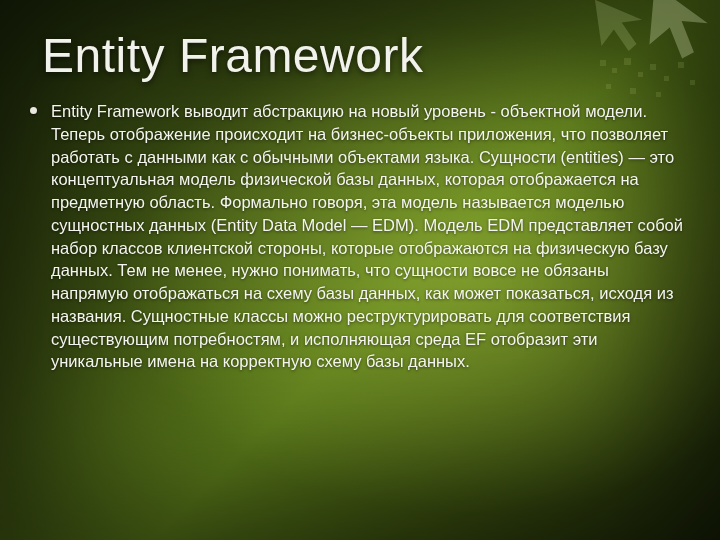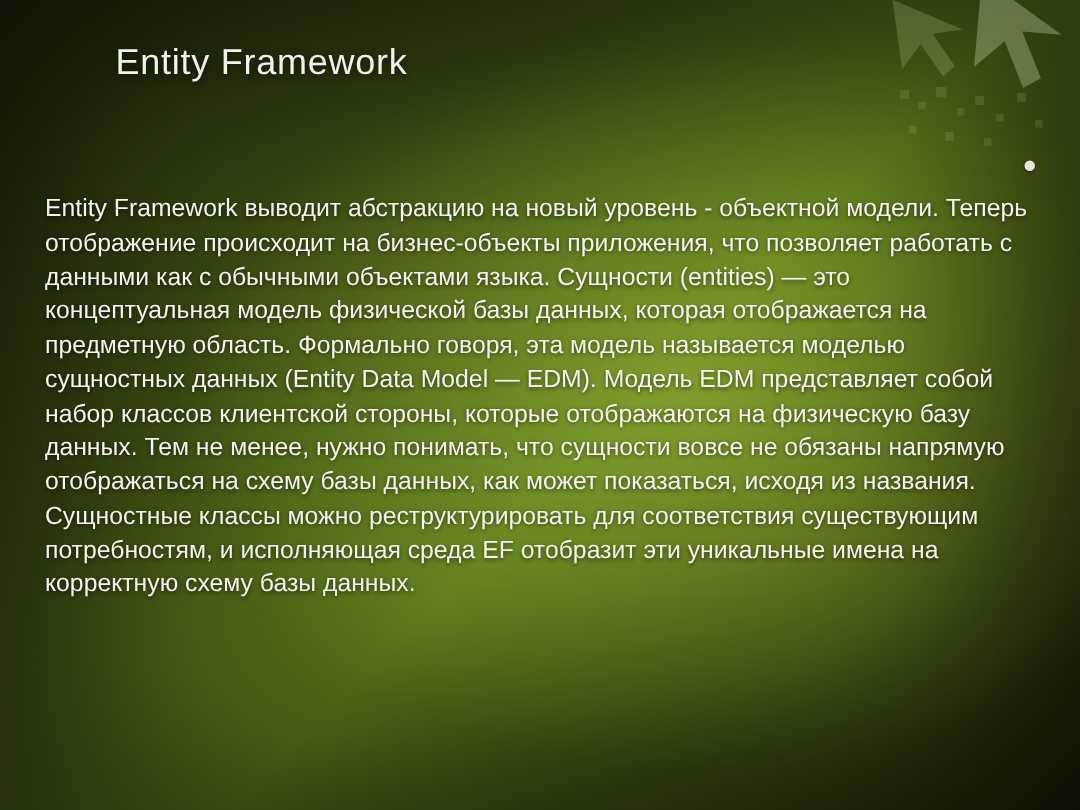--- a/index.html
+++ b/index.html
@@ -18,38 +18,36 @@
     top: 0; right: 0;
     width: 160px; height: 110px;
     opacity: 0.4;
     pointer-events: none;
   }
   .cursor-deco svg { position: absolute; }
   .title {
     position: absolute;
     left: 42px;
     top: 28px;
-    font-size: 24px;
+    font-size: 48px;
     font-weight: 400;
     letter-spacing: 0.5px;
     color: #f2f2ec;
     text-shadow: 0 2px 6px rgba(0,0,0,0.6);
-    margin-left: 35px;
   }
   .body-area {
     position: absolute;
     left: 30px;
     top: 100px;
     right: 30px;
   }
   .bullet-item {
     display: flex;
-    align-items: flex-end;
+    align-items: flex-start;
     gap: 14px;
-    flex-direction: column;
   }
   .bullet-dot {
     flex: 0 0 auto;
     width: 7px; height: 7px;
     margin-top: 7px;
     border-radius: 50%;
     background: #e8e8e0;
     box-shadow: 0 1px 2px rgba(0,0,0,0.5);
   }
   .bullet-text {

